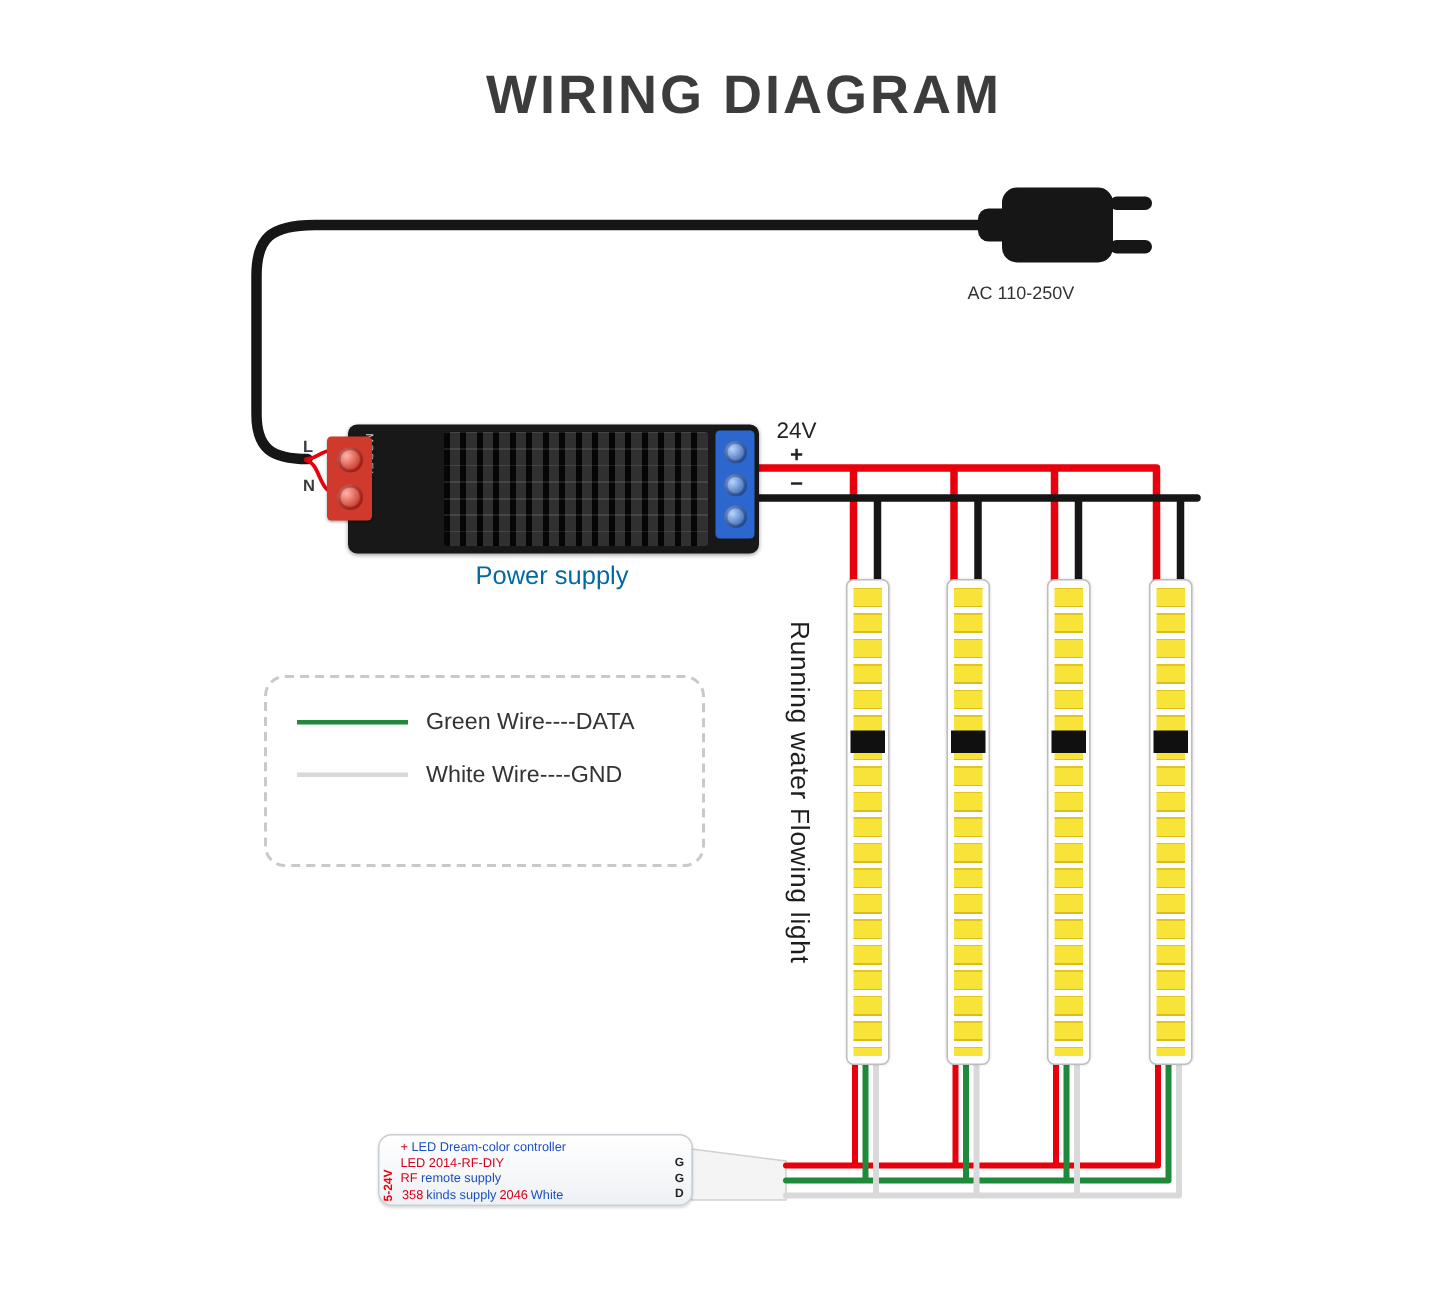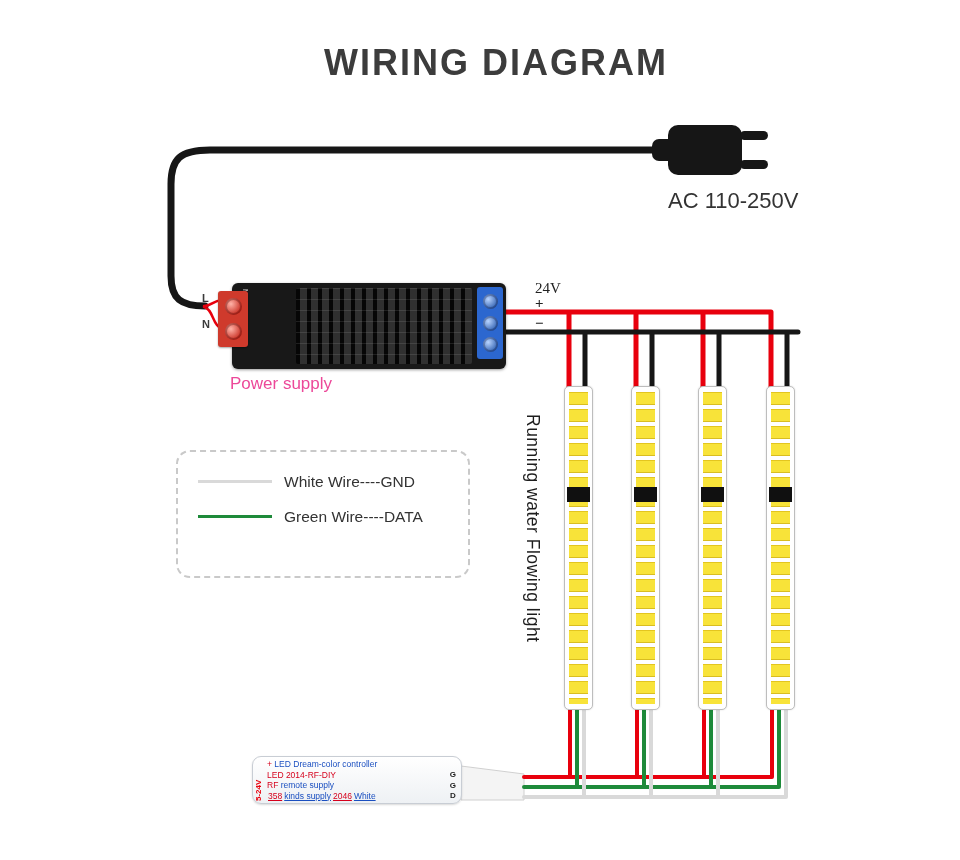--- a/index.html
+++ b/index.html
@@ -15,25 +15,25 @@
   #canvas{position:relative;width:960px;height:860px;background:#fff;overflow:hidden;}
 
   
   .title{position:absolute;left:0;top:26px;width:100%;text-align:center;
     font-size:36px;font-weight:700;color:#3c3c3c;letter-spacing:2px;margin:16px;}
 
   
   .wires{position:absolute;left:0;top:0;width:960px;height:860px;}
 
   
-  .ac-label{position:absolute;left:668px;top:188px;font-size:22px;color:#333;}
-  .psu-caption{position:absolute;left:230px;top:374px;width:276px;text-align:left;font-size:17px;color:#ec4899;}
+  .ac-label{position:absolute;left:645px;top:188px;font-size:12px;color:#333;}
+  .psu-caption{position:absolute;left:230px;top:374px;width:276px;text-align:center;font-size:17px;color:#0369a1;}
   .lbl-l{position:absolute;left:202px;top:292px;font-size:11px;font-weight:700;color:#3a3a3a;}
   .lbl-n{position:absolute;left:202px;top:318px;font-size:11px;font-weight:700;color:#3a3a3a;}
-  .v24{position:absolute;left:535px;top:280px;width:30px;text-align:left;color:#222;font-family:Liberation Serif, serif;}
+  .v24{position:absolute;left:516px;top:280px;width:30px;text-align:center;color:#222;}
   .v24 .volt{font-size:15px;line-height:16px;}
   .v24 .sign{font-size:15px;font-weight:700;line-height:15px;}
   .v24 .sign.minus{margin-top:4px;line-height:16px;}
 
   
   .psu{position:absolute;left:232px;top:283px;width:274px;height:86px;background:#181818;
     border-radius:6px;box-shadow:0 1px 3px rgba(0,0,0,.4);}
   .psu-model{position:absolute;left:10px;top:6px;height:74px;writing-mode:vertical-rl;
     font-size:7px;color:#cfcfcf;letter-spacing:1px;}
   .psu-vents{position:absolute;left:64px;right:34px;top:5px;bottom:5px;border-radius:2px;
@@ -77,21 +77,21 @@
   
   .controller{position:absolute;left:252px;top:756px;width:208px;height:46px;
     background:linear-gradient(#ffffff,#eef1f4);border:1px solid #c8cdd4;border-radius:9px;
     box-shadow:0 1px 2px rgba(0,0,0,.15);}
   .ctl-side{position:absolute;left:1px;top:2px;height:42px;writing-mode:vertical-rl;
     transform:rotate(180deg);font-size:8px;color:var(--red);font-weight:700;}
   .ctl-lines{position:absolute;left:14px;right:18px;top:2px;
     font-size:8.5px;line-height:10.5px;white-space:nowrap;}
   .ctl-lines .blue{color:#1a4fc0;}
   .ctl-lines .red{color:#d6001c;}
-  .ctl-lines .l4 span{margin:0 1px;text-decoration:underline;}
+  .ctl-lines .l4 span{margin:0 1px;}
   .ctl-pins{position:absolute;right:5px;top:13px;display:flex;flex-direction:column;
     font-size:8px;line-height:10.5px;color:#222;font-weight:700;text-align:center;}
 </style>
 </head>
 <body>
 
 <div id="canvas">
 
   <h1 class="title">WIRING DIAGRAM</h1>
 
@@ -158,26 +158,26 @@
   </div>
   <div class="strip s4">
     <div class="leds"></div>
     <div class="chip"></div>
   </div>
 
   <div class="flow-caption">Running water Flowing light</div>
 
   <div class="legend">
     <div class="legend-row">
+      <span class="legend-line lw-green"></span>
+      <span class="legend-text">Green Wire----DATA</span>
+    </div>
+    <div class="legend-row">
       <span class="legend-line lw-white"></span>
       <span class="legend-text">White Wire----GND</span>
-    </div>
-    <div class="legend-row">
-      <span class="legend-line lw-green"></span>
-      <span class="legend-text">Green Wire----DATA</span>
     </div>
   </div>
 
   <div class="controller">
     <div class="ctl-side">5-24V</div>
     <div class="ctl-lines">
       <div><span class="red">+</span> <span class="blue">LED Dream-color controller</span></div>
       <div class="red">LED 2014-RF-DIY</div>
       <div><span class="red">RF</span> <span class="blue">remote supply</span></div>
       <div class="l4"><span class="red">358</span><span class="blue">kinds supply</span><span class="red">2046</span><span class="blue">White</span></div>

